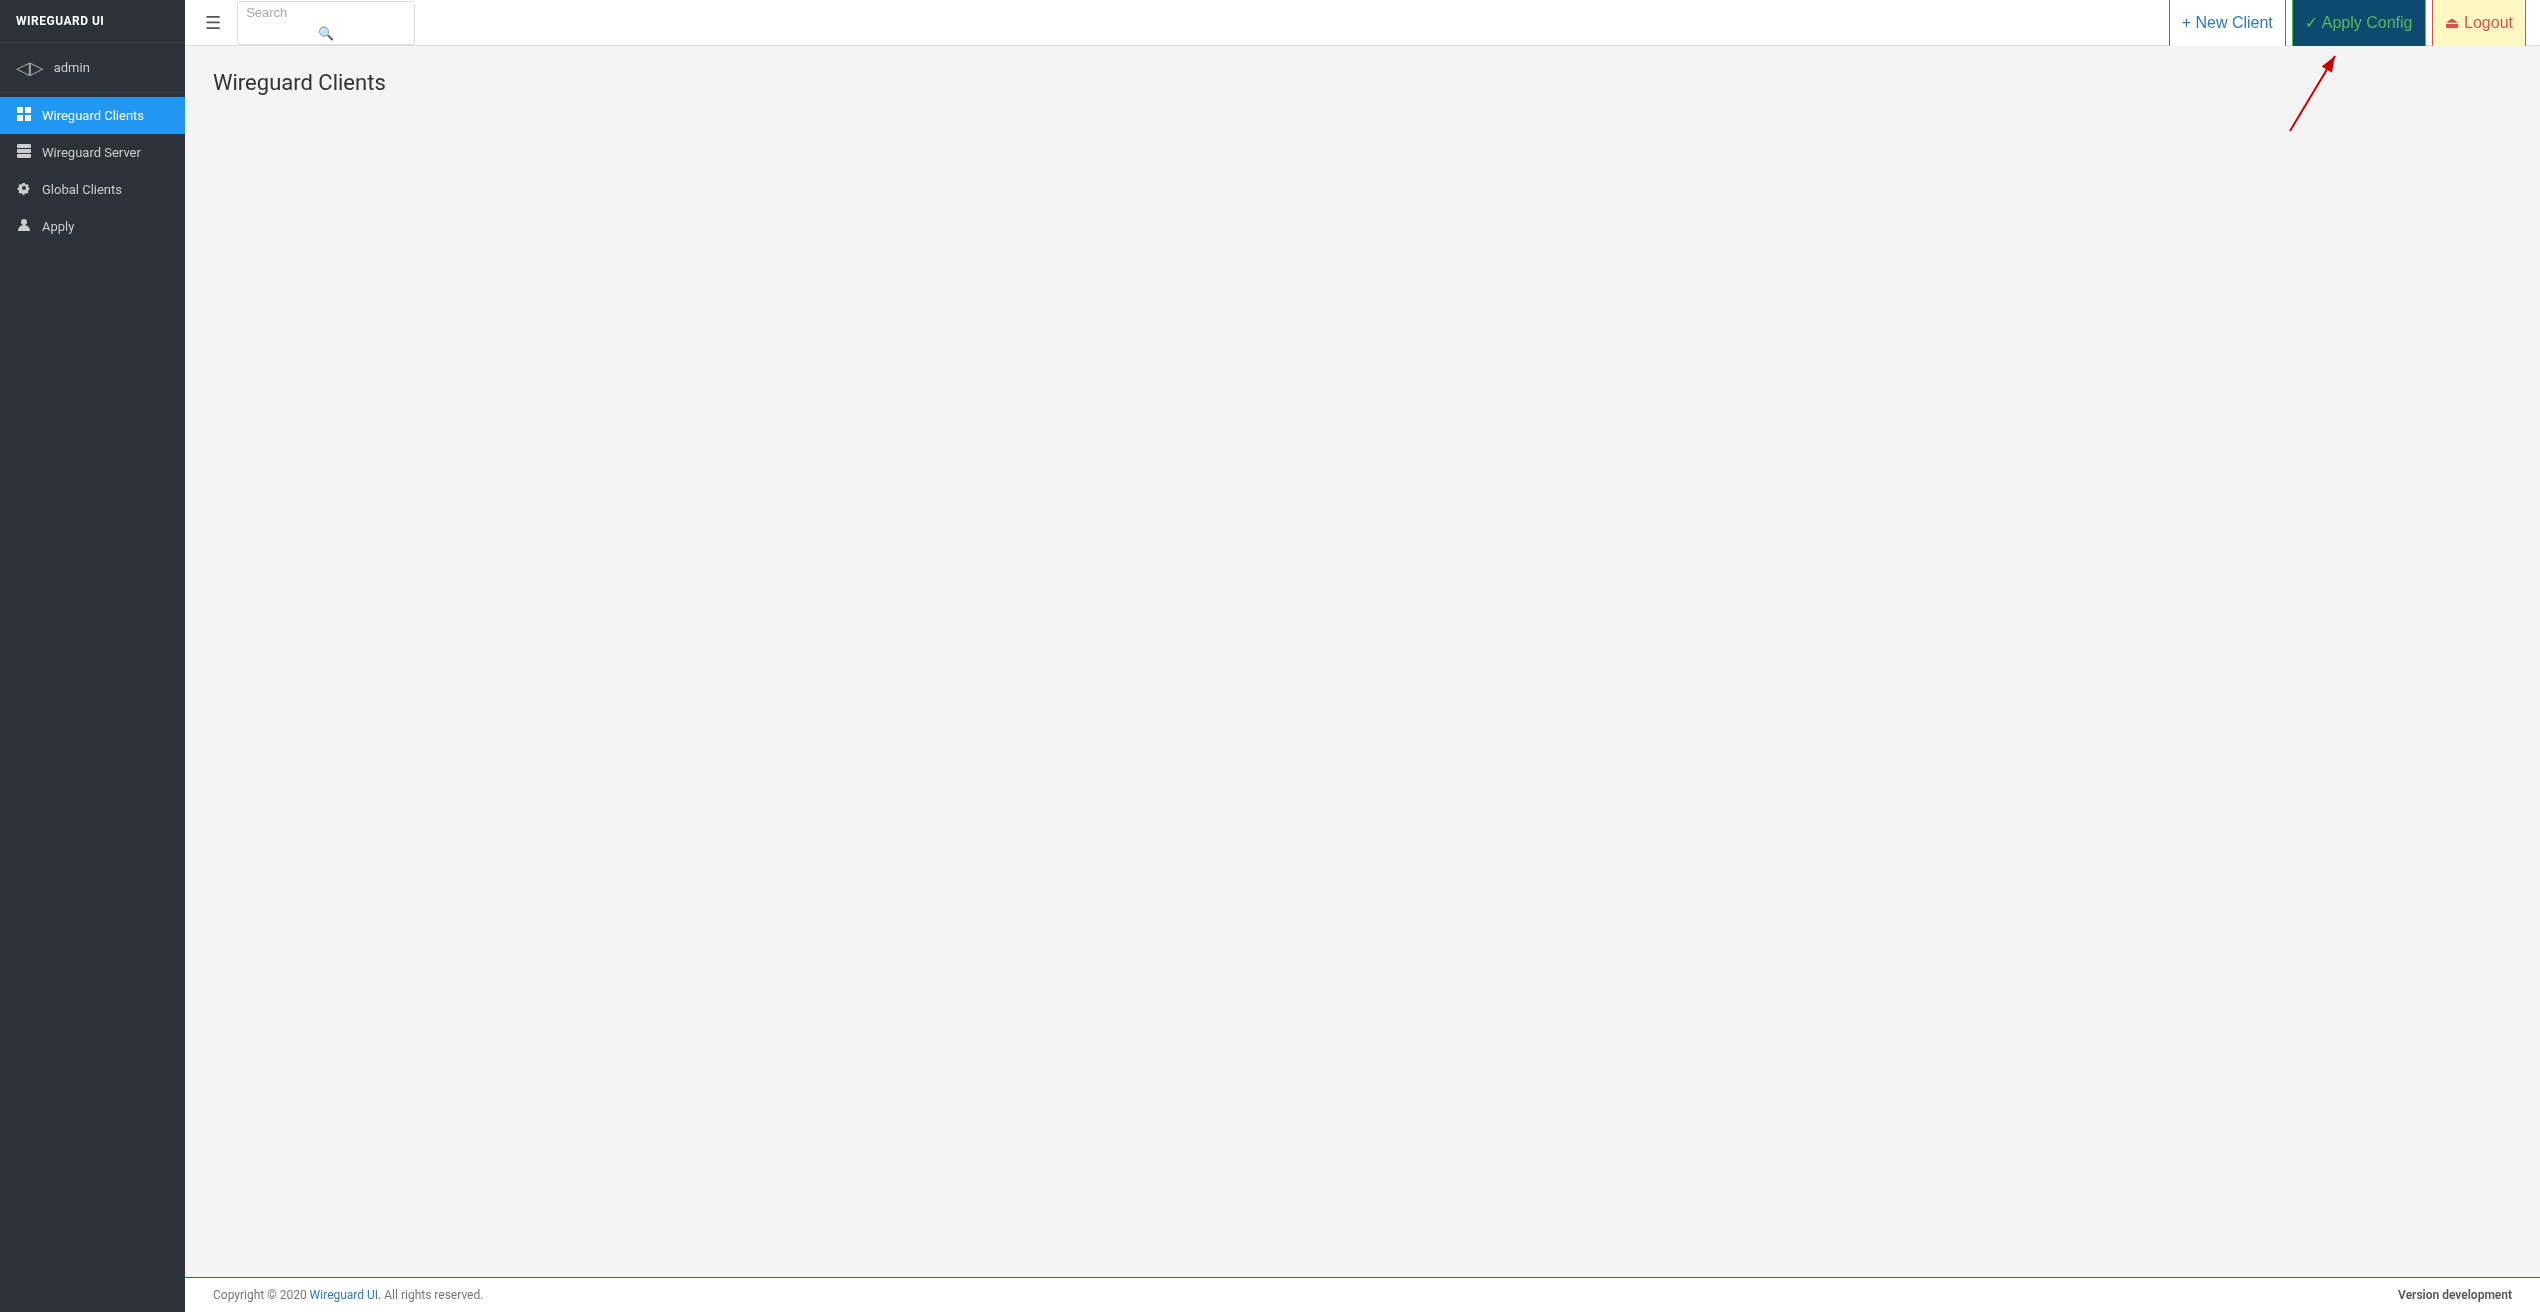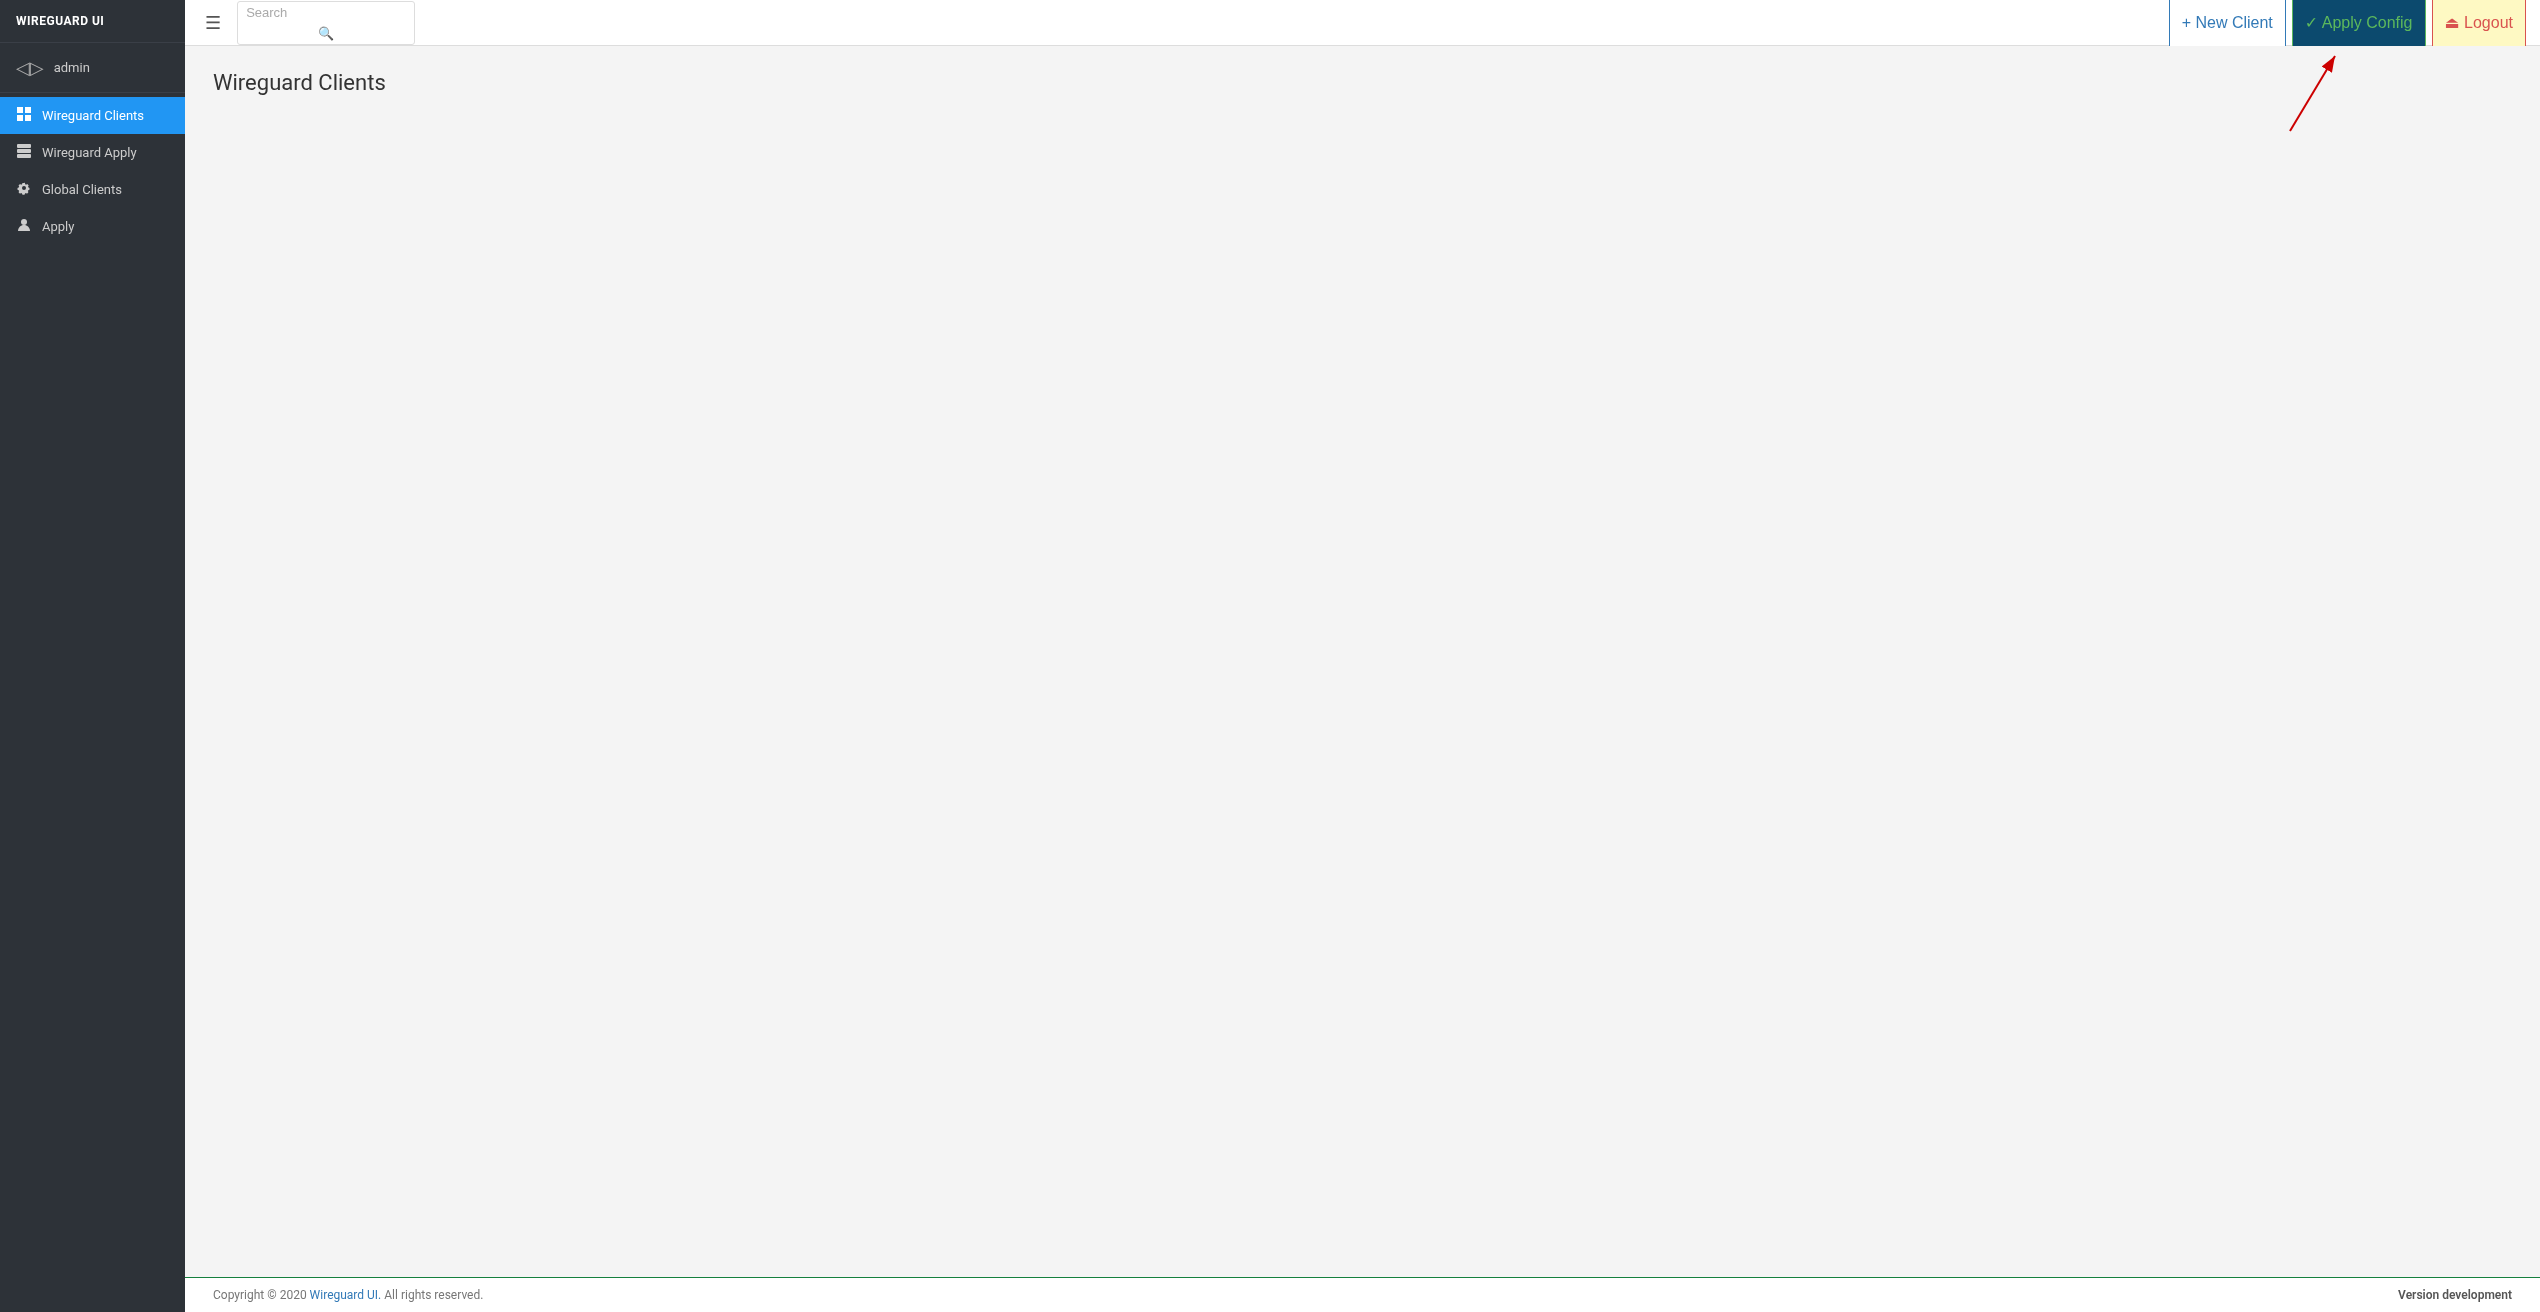--- a/index.html
+++ b/index.html
@@ -72,21 +72,21 @@
       </a>
 
       <a class="sidebar-item">
         <span class="nav-icon">
           <svg width="14" height="14" viewBox="0 0 14 14" fill="currentColor">
             <rect x="0" y="0" width="14" height="4" rx="1"></rect>
               <rect x="0" y="5" width="14" height="4" rx="1"></rect>
               <rect x="0" y="10" width="14" height="4" rx="1"></rect>
           </svg>
         </span>
-        <span>Wireguard Apply</span>
+        <span>Wireguard Server</span>
       </a>
 
       <a class="sidebar-item">
         <span class="nav-icon">
           <svg width="14" height="14" viewBox="0 0 14 14" fill="currentColor">
             <path d="M7 9a2 2 0 1 1 0-4 2 2 0 0 1 0 4zm5.3-2.3-.9-.2c-.1-.3-.2-.6-.4-.9l.5-.7a.5.5 0 0 0-.1-.7l-.9-.9a.5.5 0 0 0-.7-.1l-.7.5c-.3-.2-.6-.3-.9-.4l-.2-.9A.5.5 0 0 0 7 2h-1.3a.5.5 0 0 0-.5.4l-.2.9c-.3.1-.6.2-.9.4l-.7-.5a.5.5 0 0 0-.7.1l-.9.9a.5.5 0 0 0-.1.7l.5.7c-.2.3-.3.6-.4.9l-.9.2a.5.5 0 0 0-.4.5v1.3c0 .2.2.4.4.5l.9.2c.1.3.2.6.4.9l-.5.7a.5.5 0 0 0 .1.7l.9.9c.2.2.5.2.7.1l.7-.5c.3.2.6.3.9.4l.2.9c.1.2.3.4.5.4H7.3c.2 0 .4-.2.5-.4l.2-.9c.3-.1.6-.2.9-.4l.7.5c.2.1.5.1.7-.1l.9-.9c.2-.2.2-.5.1-.7l-.5-.7c.2-.3.3-.6.4-.9l.9-.2c.2-.1.4-.3.4-.5V7.2a.5.5 0 0 0-.4-.5z"></path>
           </svg>
         </span>
         <span>Global Clients</span>
       </a>

